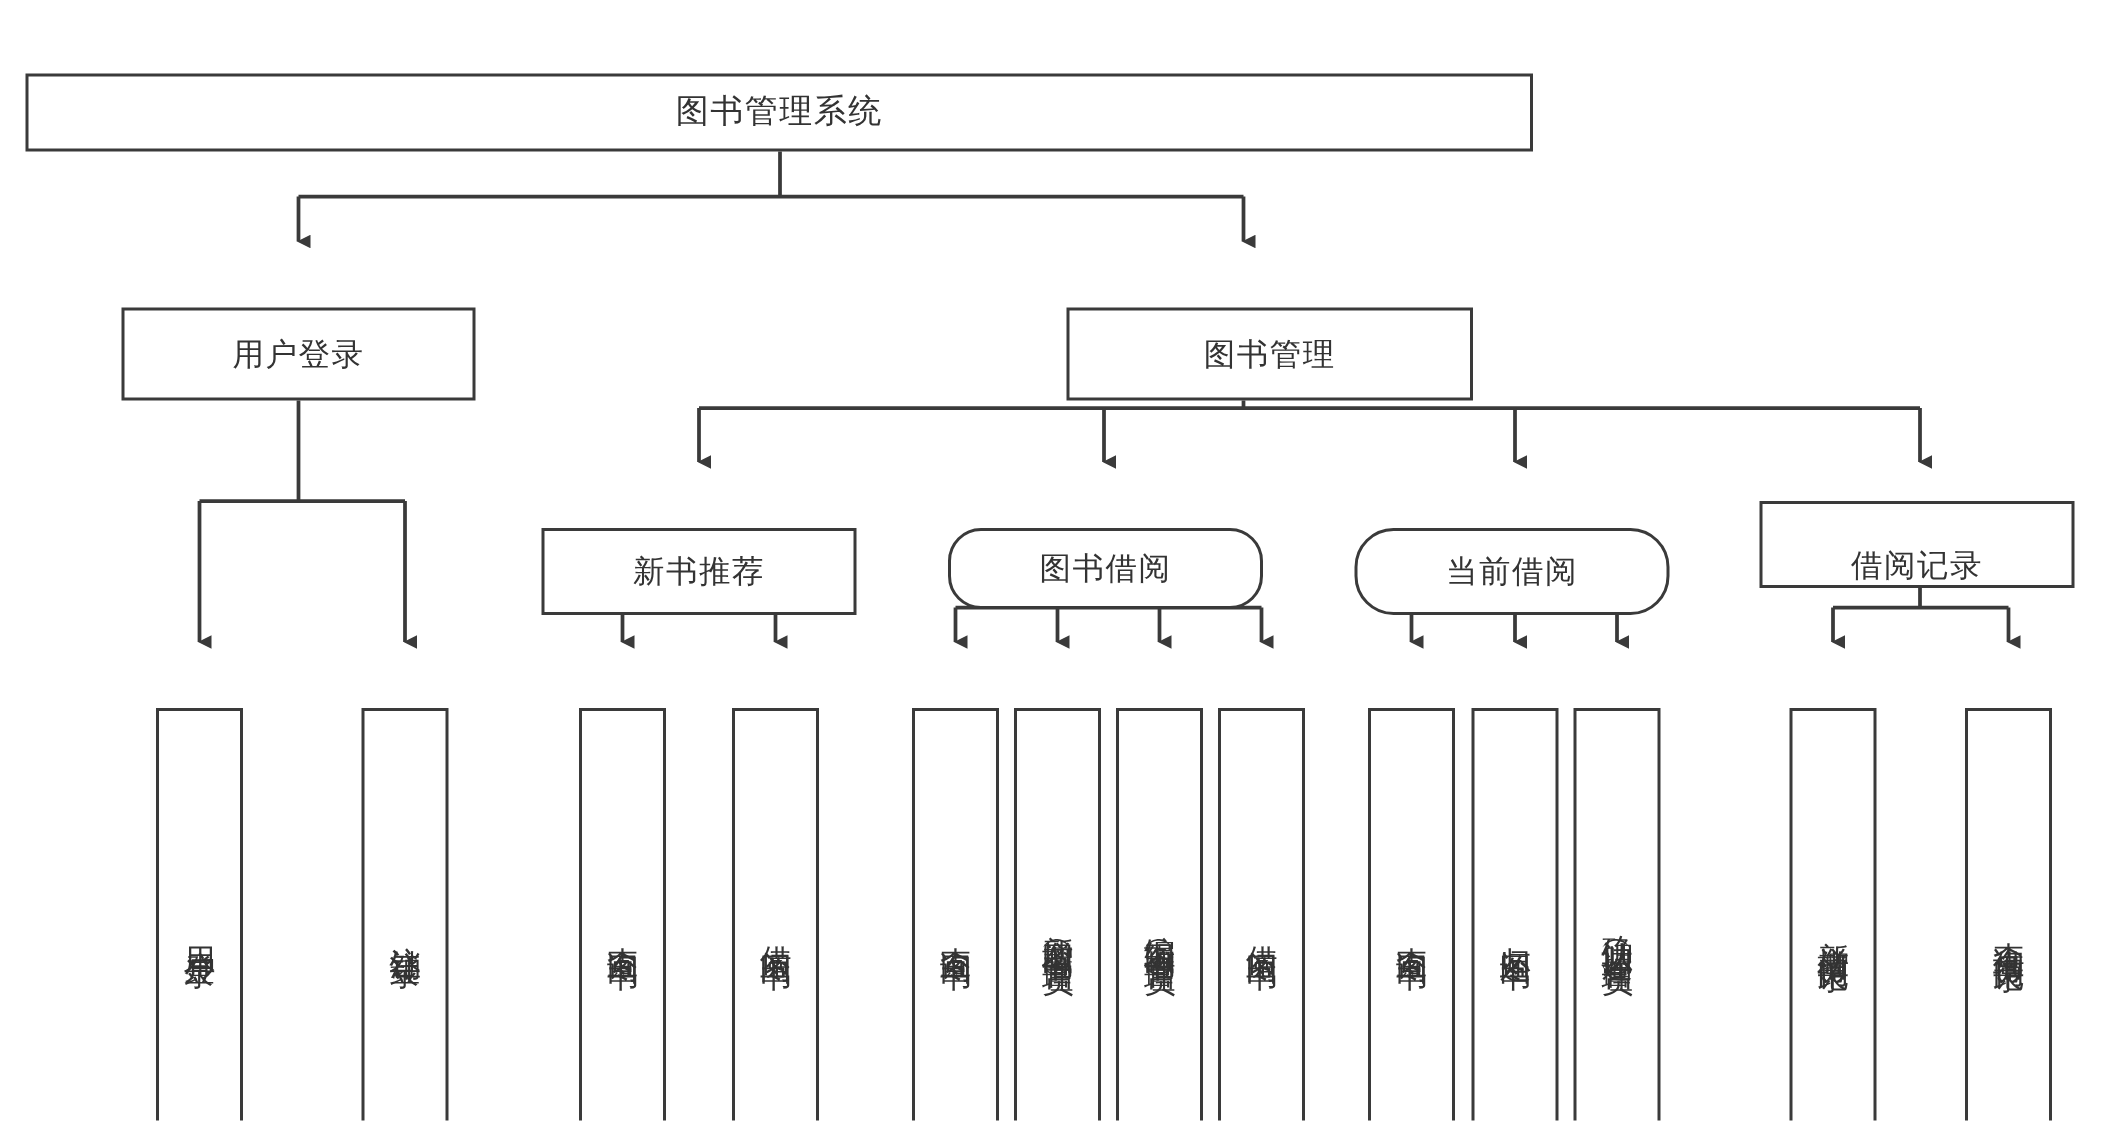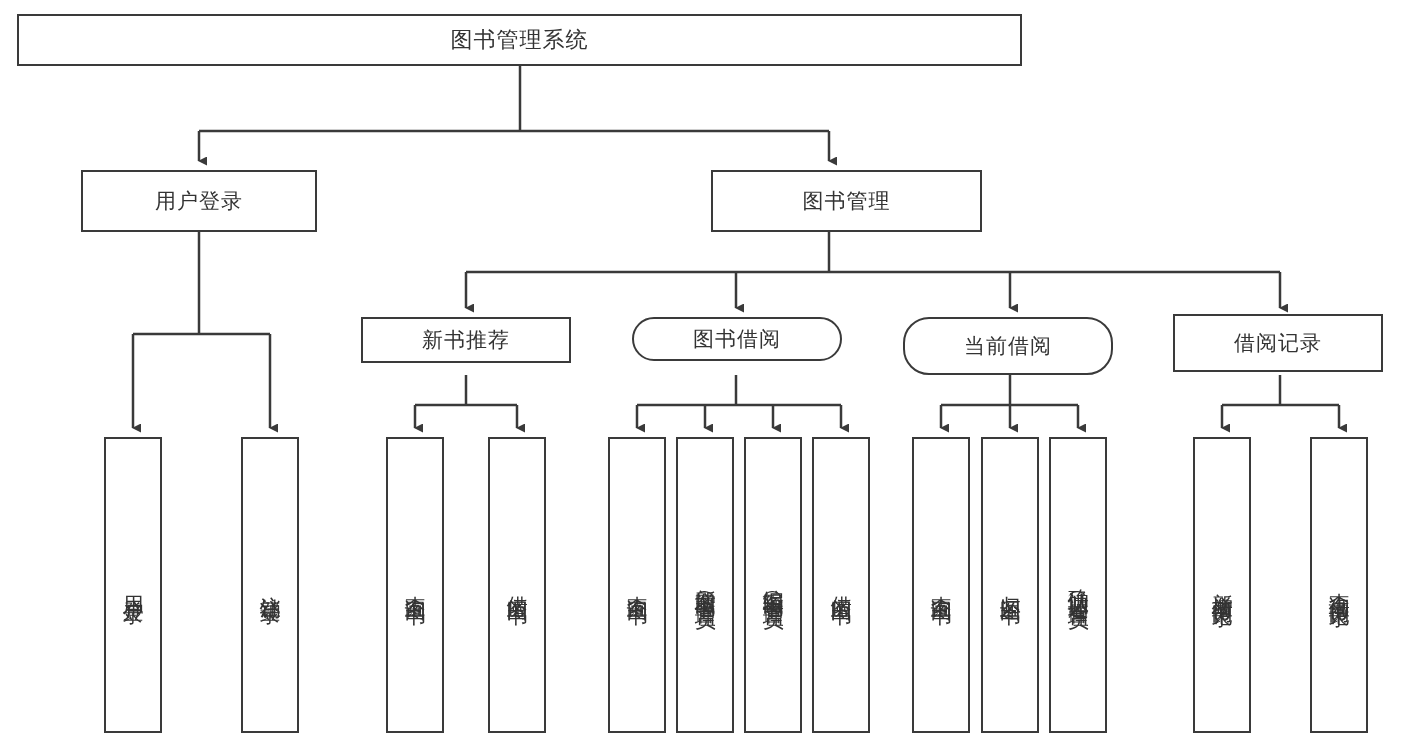--- a/index.html
+++ b/index.html
@@ -28,20 +28,21 @@
   }
   .node-box {
     position: absolute;
     box-sizing: border-box;
     background: #ffffff;
     border: 2px solid #3a3a3a;
     display: flex;
     align-items: center;
     justify-content: center;
     overflow: hidden;
+    margin-top: 35px;
   }
   .node-label {
     color: #333333;
     font-size: 21px;
     line-height: 1.25;
     letter-spacing: 1px;
     white-space: nowrap;
     text-align: center;
   }
   .node-box.vertical .node-label {
@@ -123,30 +124,30 @@
     <span class="node-label">图书管理系统</span>
   </div>
 
   <div class="node-box" style="left:81px; top:170px; width:236px; height:62px;">
     <span class="node-label">用户登录</span>
   </div>
   <div class="node-box" style="left:711px; top:170px; width:271px; height:62px;">
     <span class="node-label">图书管理</span>
   </div>
 
-  <div class="node-box" style="left:361px; top:317px; width:210px; height:46px;">
+  <div class="node-box" style="left:361px; top:317px; width:210px; height:58px;">
     <span class="node-label">新书推荐</span>
   </div>
-  <div class="node-box" style="left:632px; top:317px; width:210px; height:44px;border-radius:22px;">
+  <div class="node-box" style="left:632px; top:317px; width:210px; height:54px;border-radius:22px;">
     <span class="node-label">图书借阅</span>
   </div>
   <div class="node-box" style="left:903px; top:317px; width:210px; height:58px;border-radius:26px;">
     <span class="node-label">当前借阅</span>
   </div>
-  <div class="node-box" style="left:1173px; top:314px; width:210px; height:58px;">
+  <div class="node-box" style="left:1173px; top:299px; width:210px; height:58px;align-items:flex-end;">
     <span class="node-label">借阅记录</span>
   </div>
 
   <div class="node-box vertical" style="left:104px; top:437px; width:58px; height:296px;">
     <span class="node-label">用户登录</span>
   </div>
   <div class="node-box vertical" style="left:241px; top:437px; width:58px; height:296px;">
     <span class="node-label">注销登录</span>
   </div>
 

